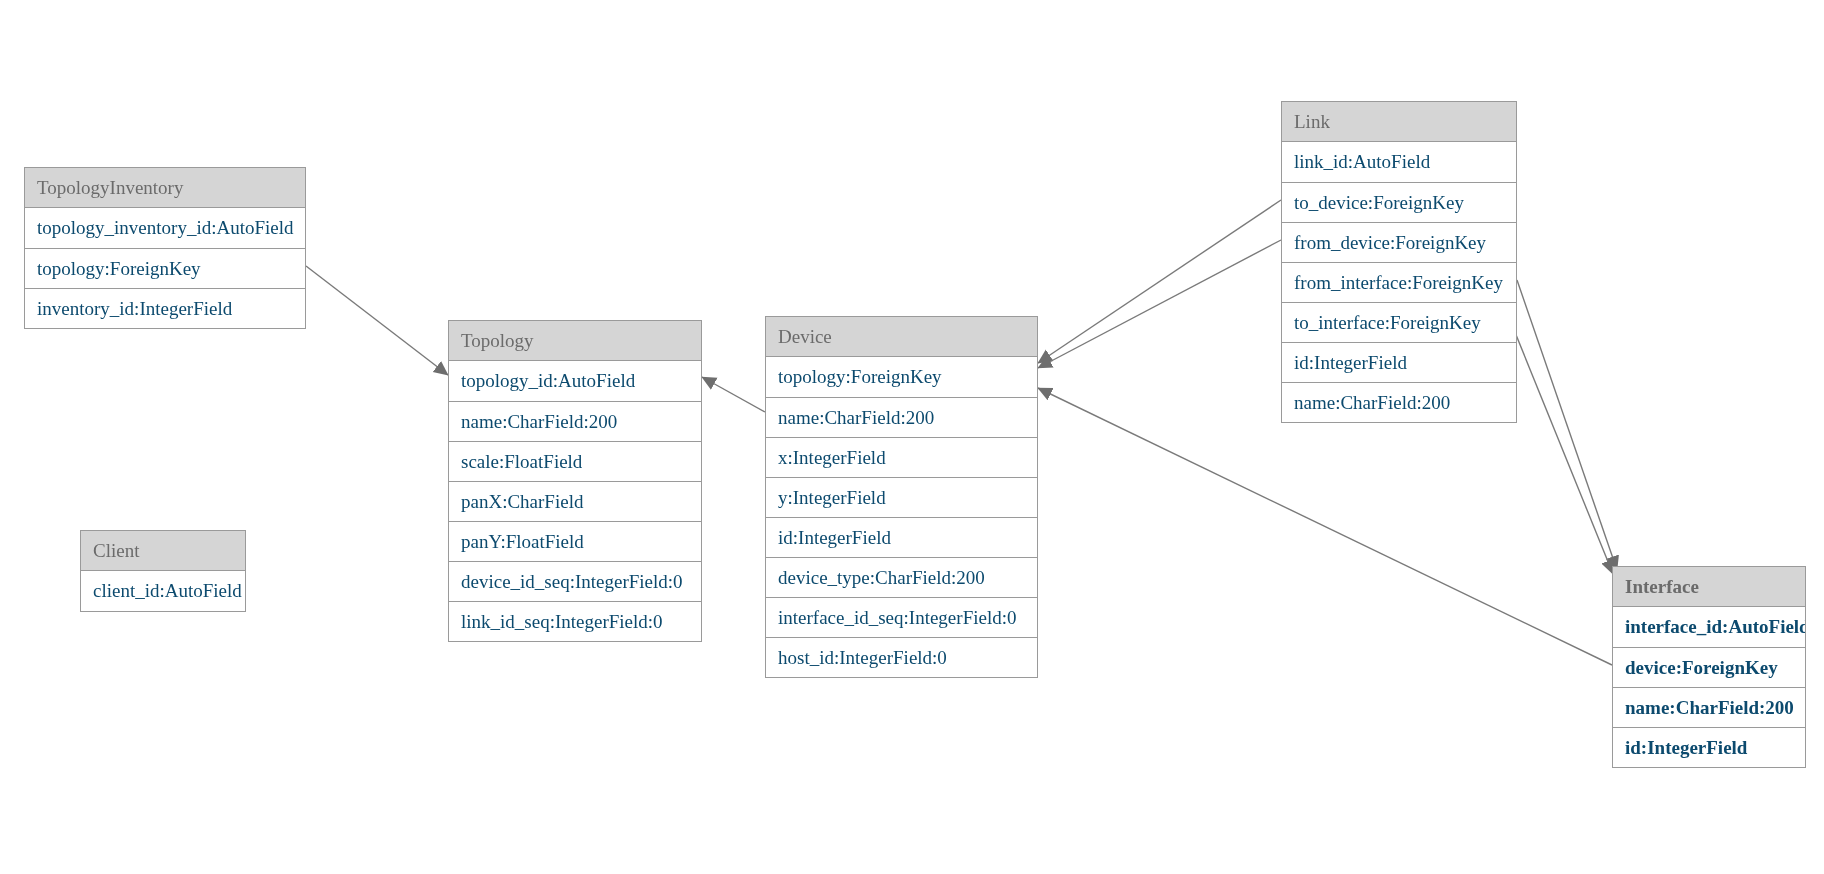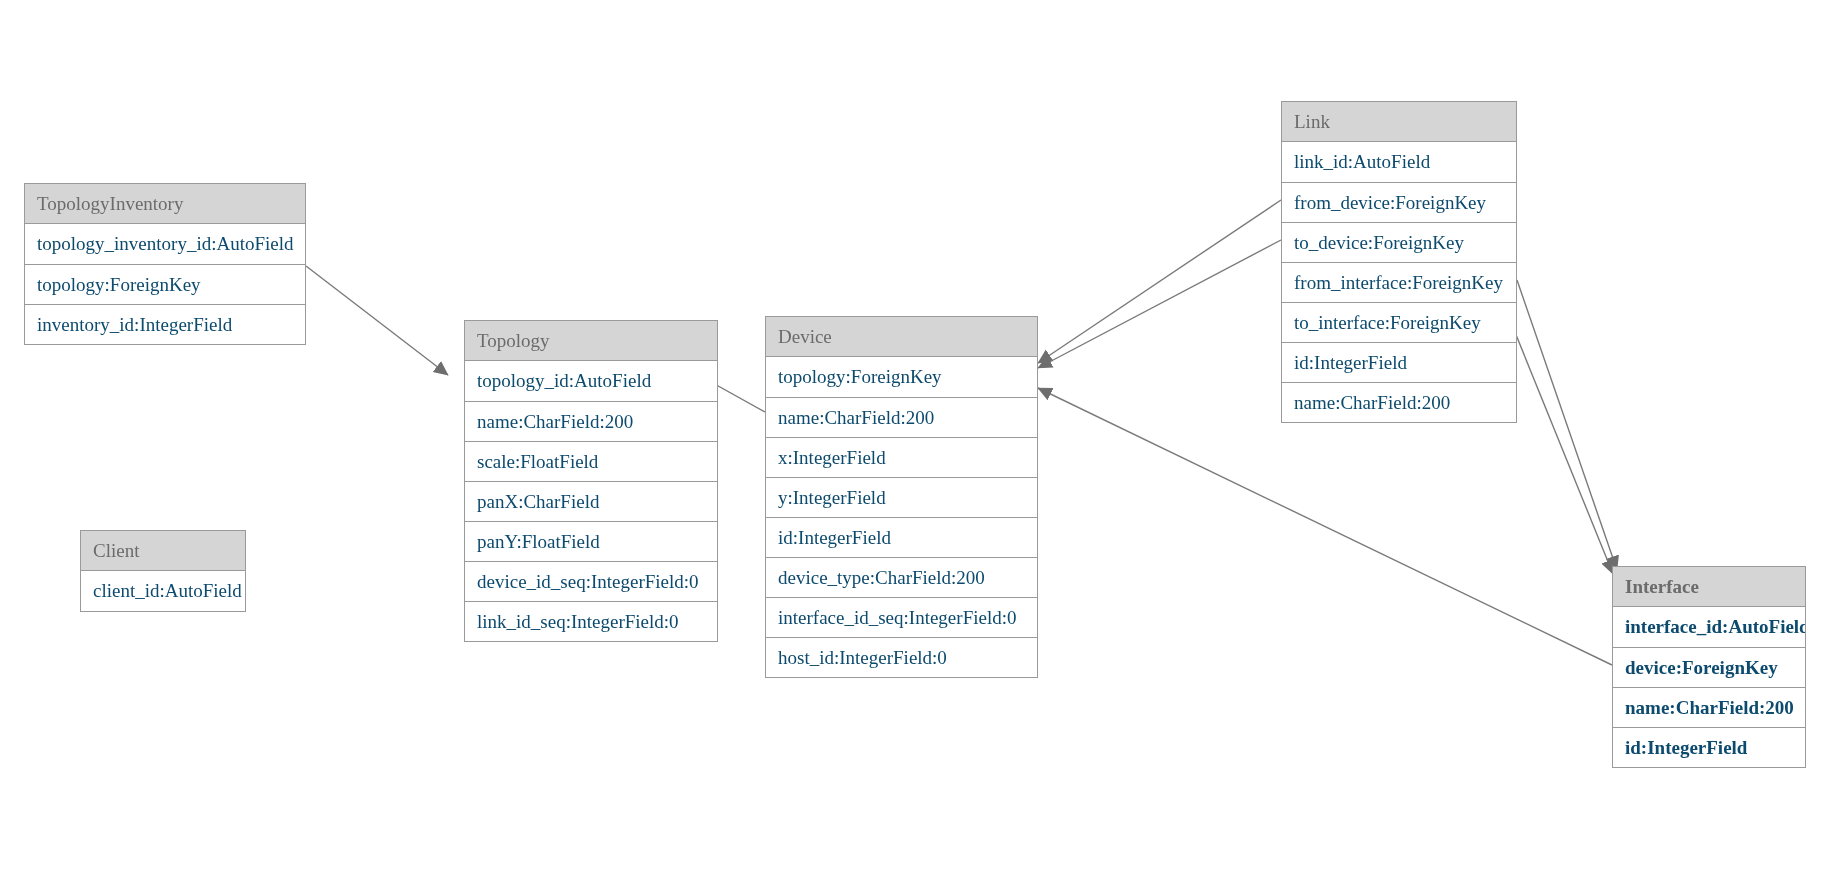--- a/index.html
+++ b/index.html
@@ -94,29 +94,29 @@
         <line x1="1517" y1="280" x2="1617" y2="570" stroke="#7a7a7a" stroke-width="1.4" marker-end="url(#arrowhead)">
           <title>Link.from_interface -&gt; Interface</title>
         </line>
         <line x1="1510" y1="320" x2="1613" y2="574" stroke="#7a7a7a" stroke-width="1.4" marker-end="url(#arrowhead)">
           <title>Link.to_interface -&gt; Interface</title>
         </line>
       </g>
   </svg>
 
   <div id="entity-layer">
-      <div class="entity" style="left: 24px; top: 183px; width: 282px;">
+      <div class="entity" style="left: 24px; top: 167px; width: 282px;">
         <div class="entity-header">TopologyInventory</div>
         <div class="fields">
           <div class="field-row">topology_inventory_id:AutoField</div>
           <div class="field-row">topology:ForeignKey</div>
           <div class="field-row">inventory_id:IntegerField</div>
         </div>
       </div>
-      <div class="entity" style="left: 464px; top: 320px; width: 254px;">
+      <div class="entity" style="left: 448px; top: 320px; width: 254px;">
         <div class="entity-header">Topology</div>
         <div class="fields">
           <div class="field-row">topology_id:AutoField</div>
           <div class="field-row">name:CharField:200</div>
           <div class="field-row">scale:FloatField</div>
           <div class="field-row">panX:CharField</div>
           <div class="field-row">panY:FloatField</div>
           <div class="field-row">device_id_seq:IntegerField:0</div>
           <div class="field-row">link_id_seq:IntegerField:0</div>
         </div>
@@ -137,22 +137,22 @@
           <div class="field-row">id:IntegerField</div>
           <div class="field-row">device_type:CharField:200</div>
           <div class="field-row">interface_id_seq:IntegerField:0</div>
           <div class="field-row">host_id:IntegerField:0</div>
         </div>
       </div>
       <div class="entity" style="left: 1281px; top: 101px; width: 236px;">
         <div class="entity-header">Link</div>
         <div class="fields">
           <div class="field-row">link_id:AutoField</div>
+          <div class="field-row">to_device:ForeignKey</div>
           <div class="field-row">from_device:ForeignKey</div>
-          <div class="field-row">to_device:ForeignKey</div>
           <div class="field-row">from_interface:ForeignKey</div>
           <div class="field-row">to_interface:ForeignKey</div>
           <div class="field-row">id:IntegerField</div>
           <div class="field-row">name:CharField:200</div>
         </div>
       </div>
       <div class="entity" style="left: 1612px; top: 566px; width: 194px; font-weight: bold;">
         <div class="entity-header">Interface</div>
         <div class="fields">
           <div class="field-row">interface_id:AutoField</div>

